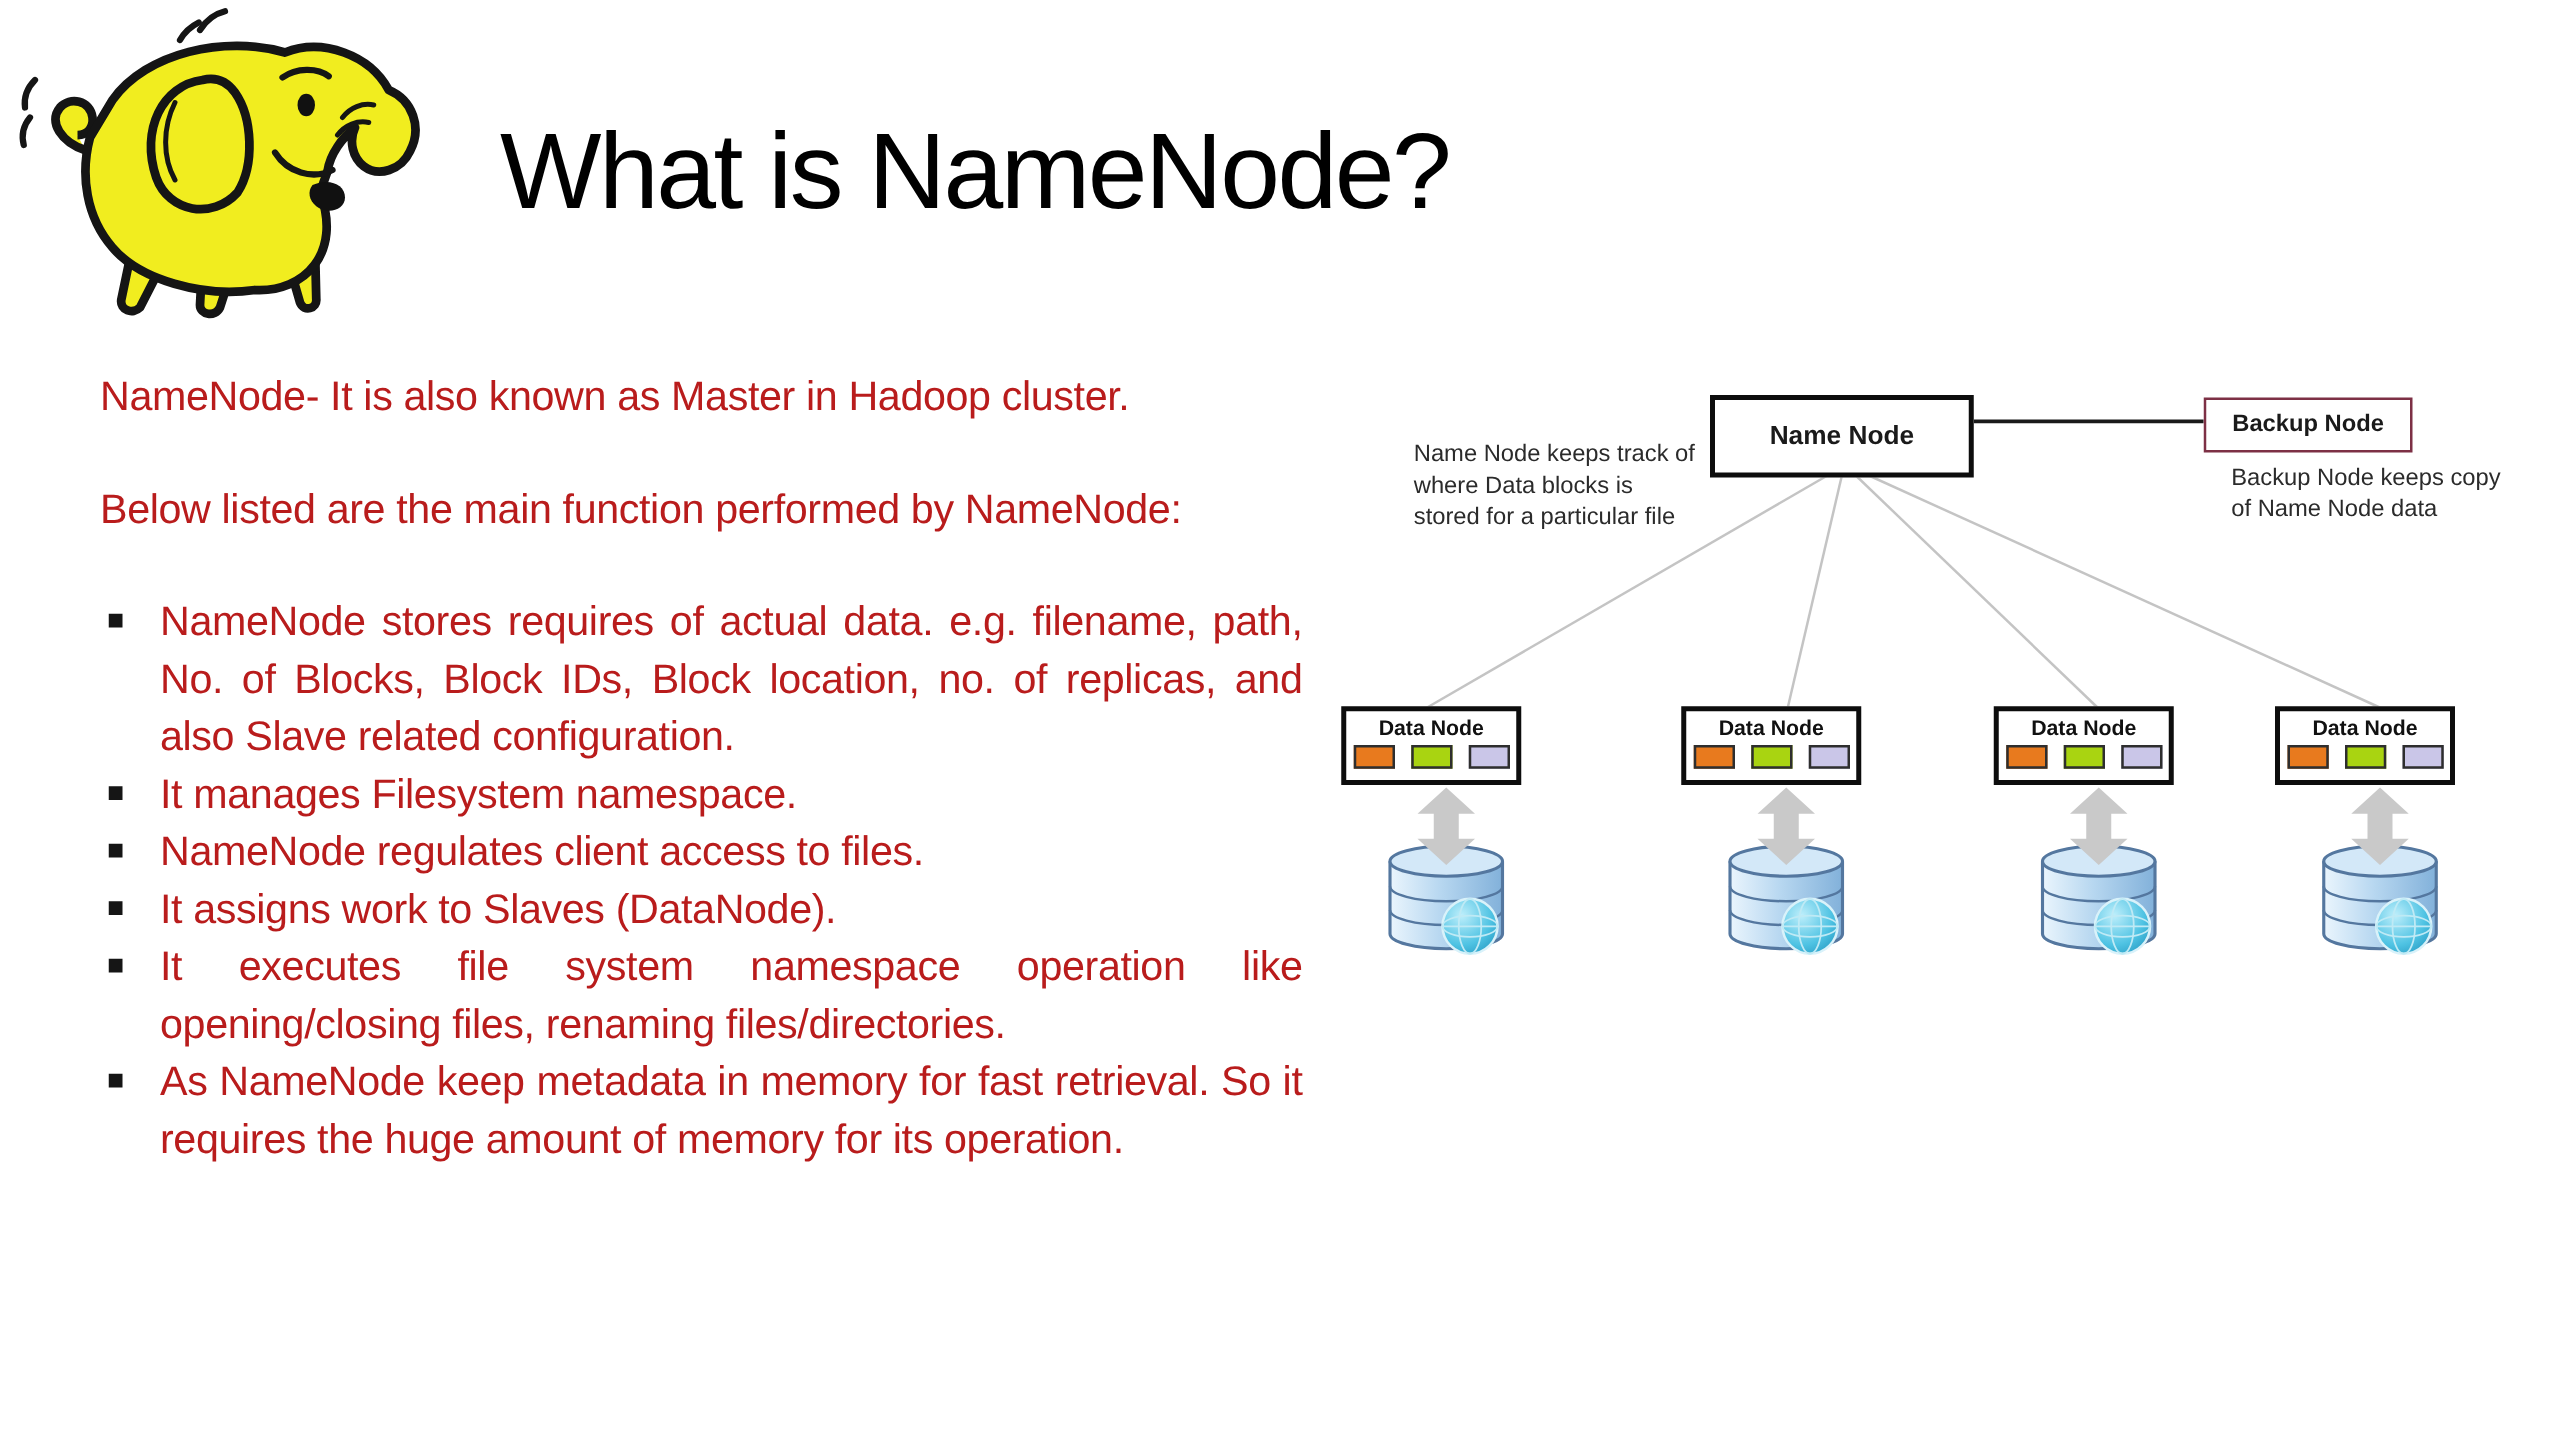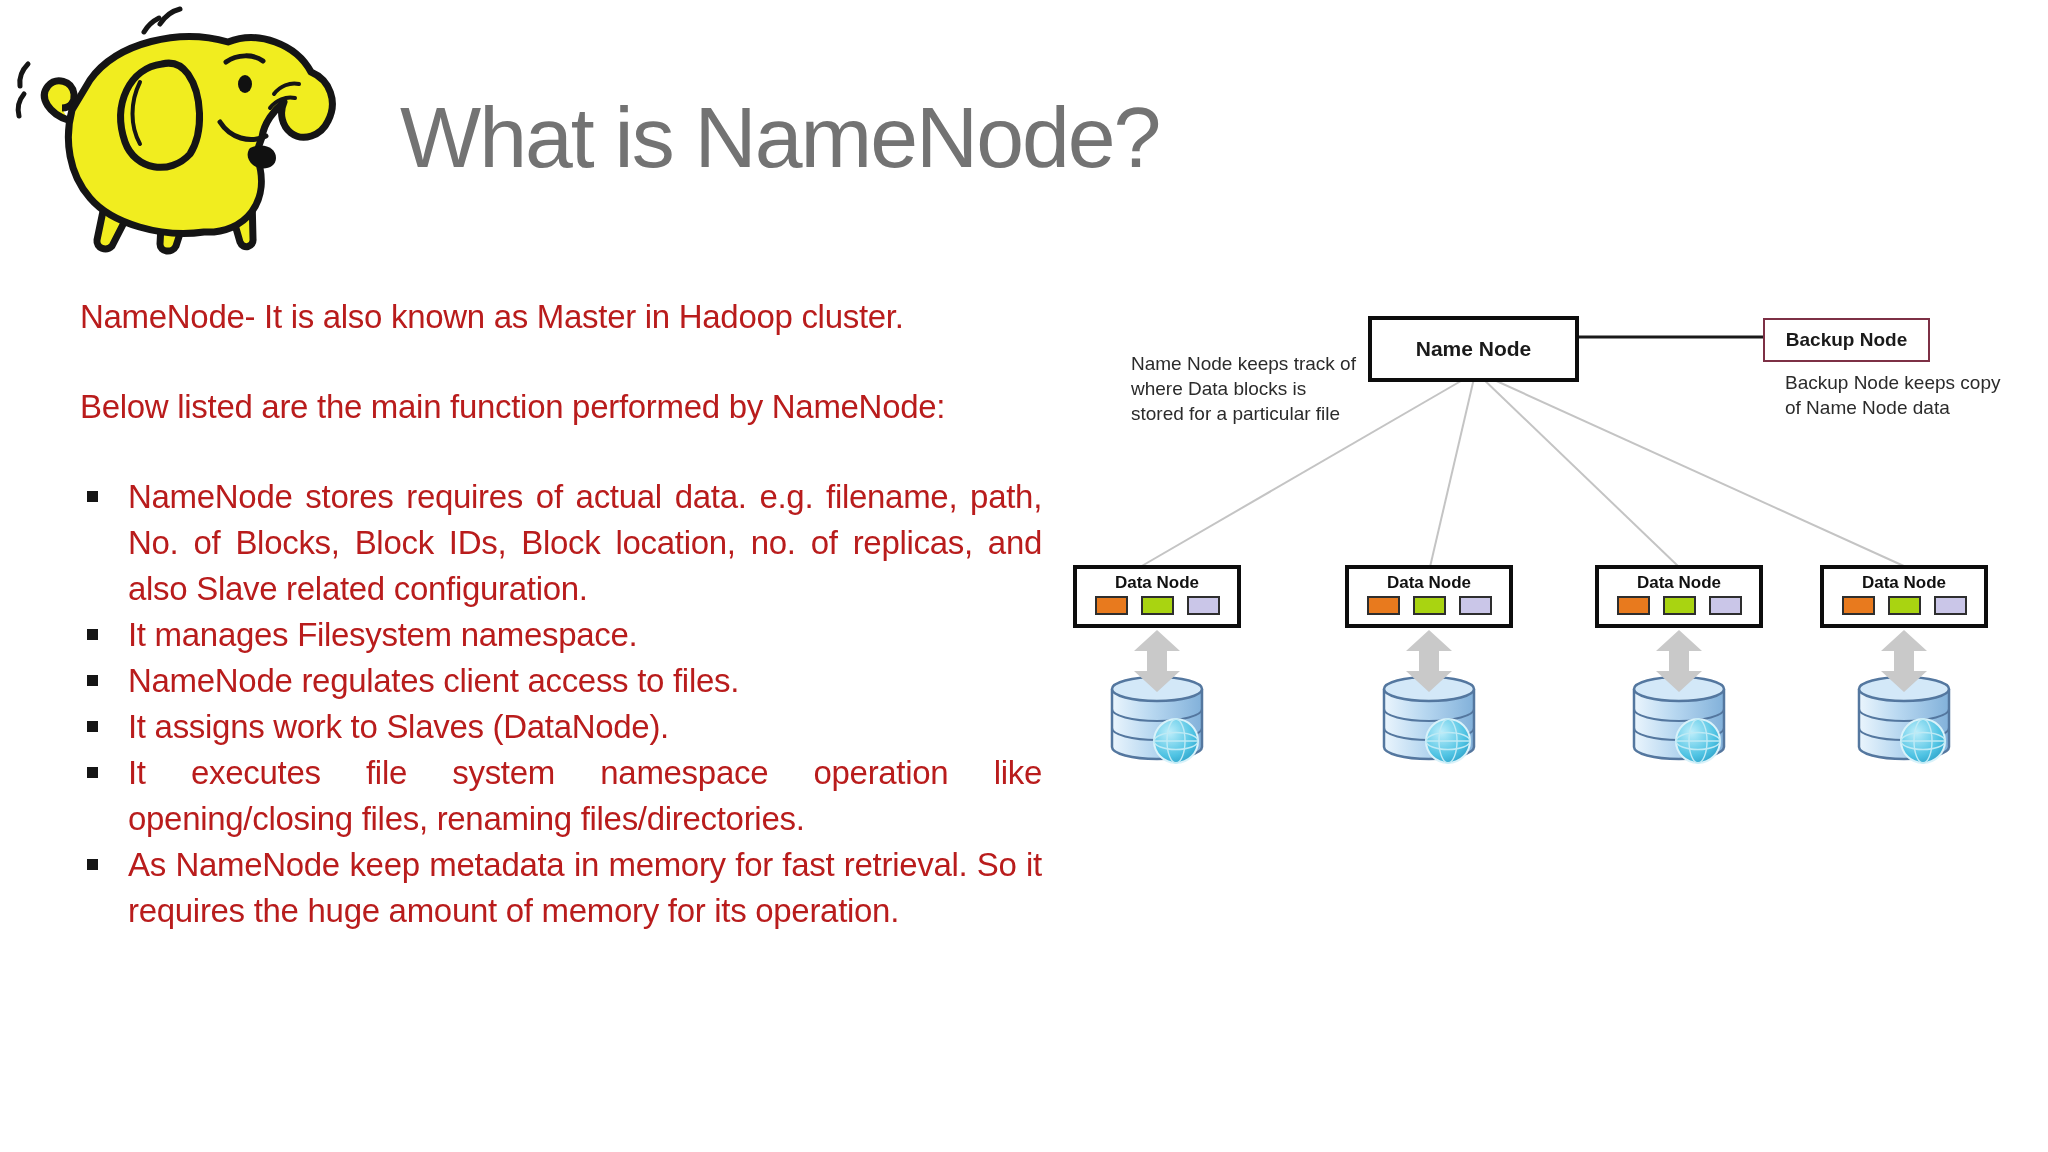--- a/index.html
+++ b/index.html
@@ -5,42 +5,42 @@
   html,body{margin:0;padding:0;}
   body{
     width:2048px;height:1152px;position:relative;overflow:hidden;
     background:#ffffff;font-family:"Liberation Sans",sans-serif;color:#1a1a1a;
   }
   
   .logo{position:absolute;left:12px;top:2px;width:330px;height:255px;}
   
   .title{
     position:absolute;left:400px;top:88px;font-size:86px;font-weight:300;
-    letter-spacing:-2px;color:#737373;white-space:nowrap;
+    letter-spacing:-2px;color:#000000;white-space:nowrap;
   }
   
   .text-col{position:absolute;left:80px;top:294px;width:962px;font-size:33px;letter-spacing:-0.3px;line-height:46px;color:#b91c1c;}
   .text-col p{margin:0 0 44px 0;}
   .bullets{list-style:none;margin:44px 0 0 0;padding:0;}
   .bullets li{
     position:relative;padding-left:48px;text-align:justify;
   }
   .bullets li::before{
     content:"";position:absolute;left:7px;top:17px;width:11px;height:11px;background:#151515;
   }
   
   .diagram{position:absolute;left:1060px;top:290px;width:980px;height:550px;}
   .diagram svg.layer{position:absolute;left:0;top:0;}
   .node-box{position:absolute;background:#fff;display:flex;align-items:center;justify-content:center;box-sizing:border-box;}
   .name-node-box{left:308px;top:14px;width:211px;height:66px;border:4px solid #0d0d0d;font-size:21px;font-weight:bold;margin-top:12px;}
   .backup-node-box{left:703px;top:28px;width:167px;height:44px;border:2px solid #7d3045;font-size:19px;font-weight:bold;}
   .annotation{position:absolute;font-size:19px;line-height:25px;color:#2b2b2b;white-space:pre-line;}
   .nn-annotation{left:71px;top:46px;width:250px;margin-top:15px;}
   .bn-annotation{left:725px;top:80px;width:280px;}
-  .dn-box{position:absolute;top:275px;width:168px;height:63px;border:4px solid #0d0d0d;background:#fff;box-sizing:border-box;text-align:center;}
+  .dn-box{position:absolute;top:275px;width:144px;height:63px;border:4px solid #0d0d0d;background:#fff;box-sizing:border-box;text-align:center;}
   .dn-label{font-size:17px;font-weight:bold;margin-top:4px;color:#111;}
   .chips{display:flex;justify-content:center;gap:13px;margin-top:3px;}
   .chip{width:33px;height:19px;border:2px solid #2e2e2e;box-sizing:border-box;}
   .chip.orange{background:#e87a1e;}
   .chip.green{background:#a9d411;}
   .chip.lav{background:#cac6e8;}
   .caption{position:absolute;left:223px;top:497px;font-size:19px;color:#2a2a2a;white-space:nowrap;}
 </style>
 </head>
 <body>

